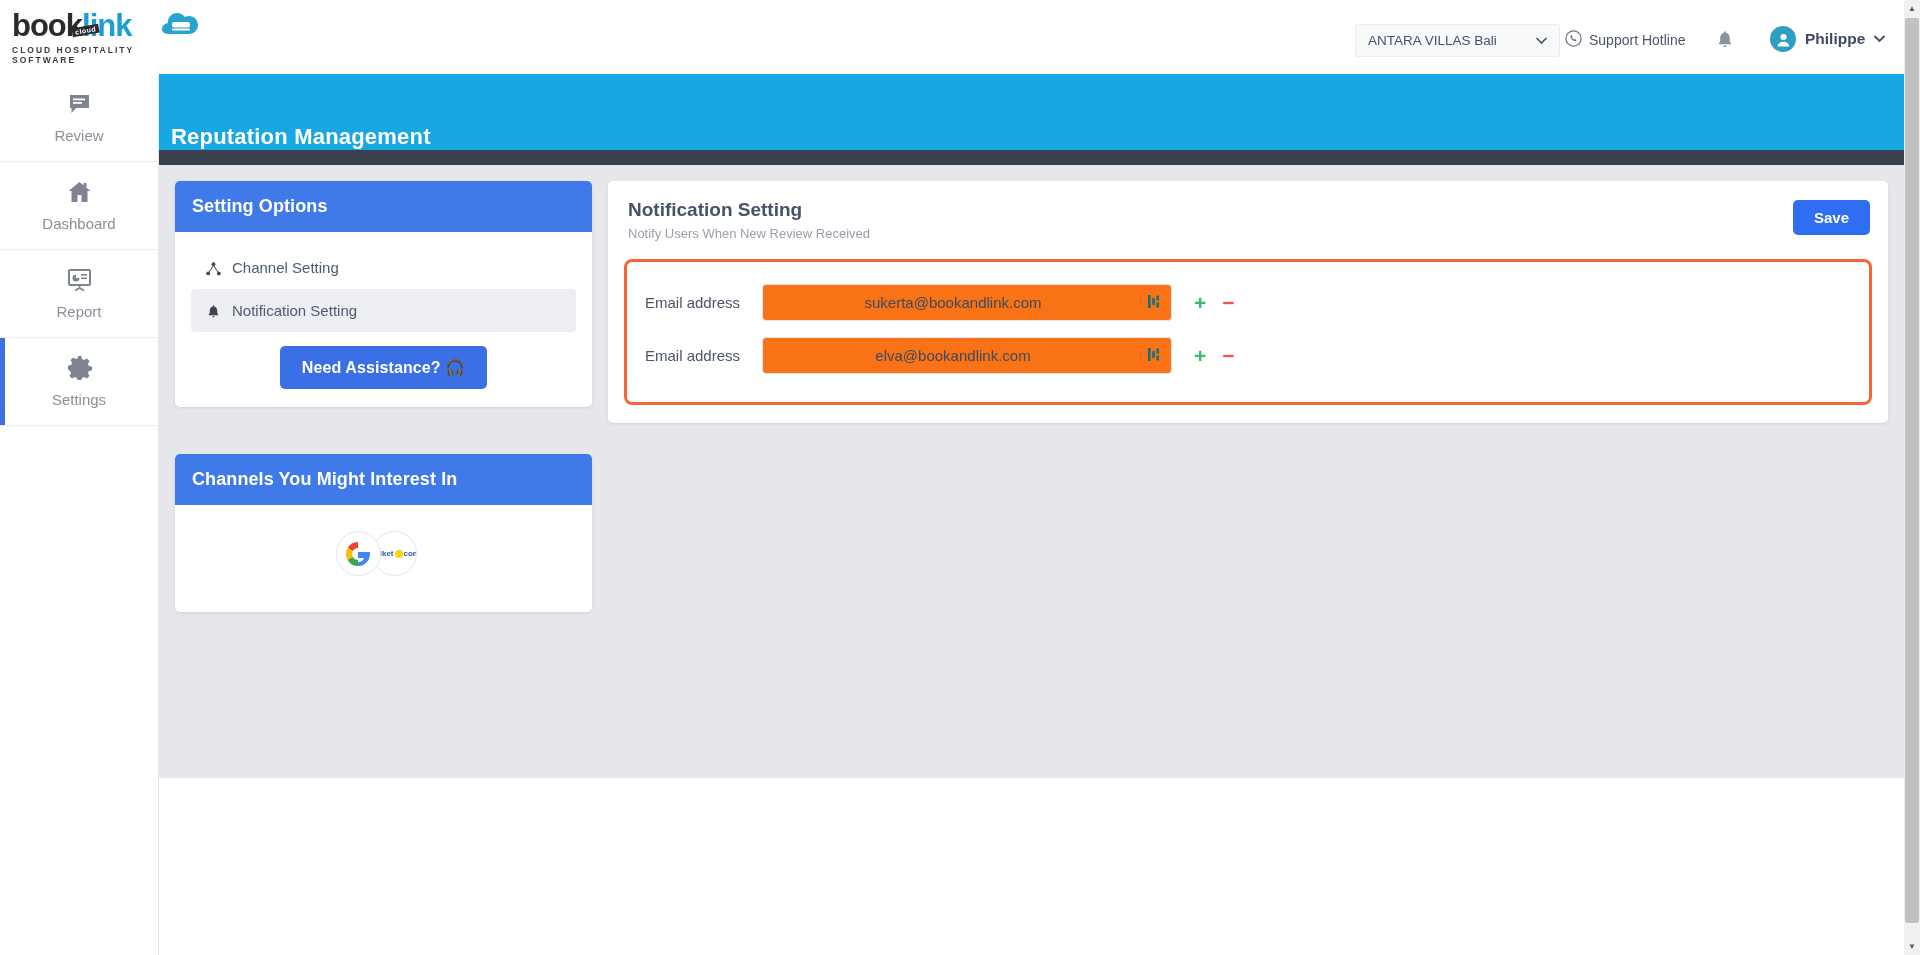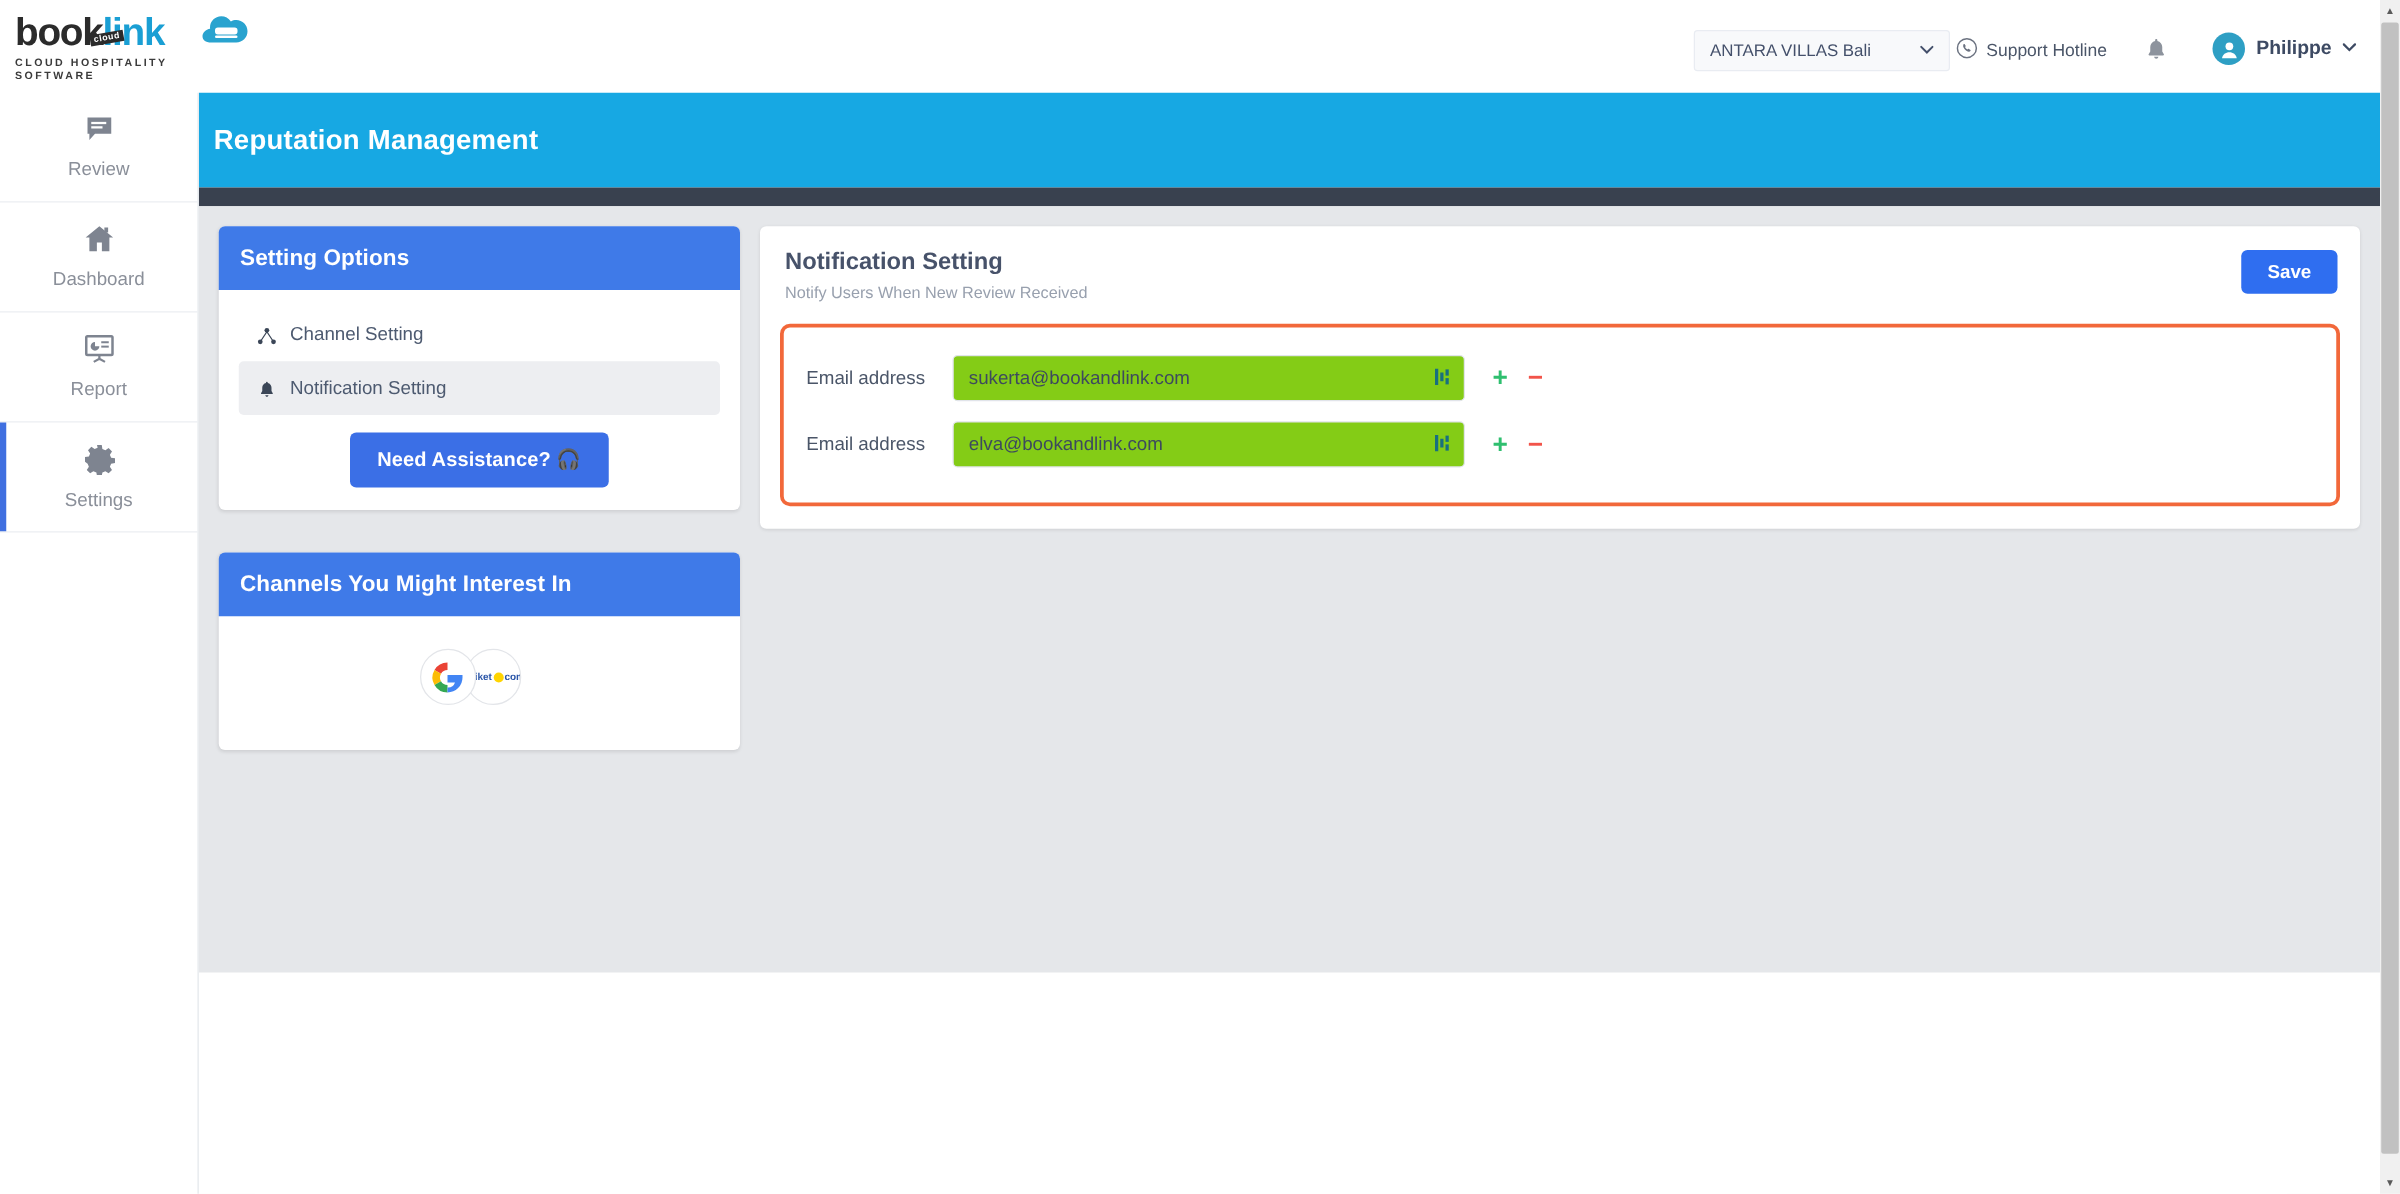--- a/index.html
+++ b/index.html
@@ -65,39 +65,39 @@
   .rail-item.active::before {
     content: ""; position: absolute; left: 0; top: 0; width: 5px; height: 100%;
     background: #3f6fe0;
   }
   .rail-label { font-size: 15px; color: #8a8f99; }
   .rail-ico { color: #7e8490; display: block; }
 
   
   .banner {
     position: absolute; top: 74px; left: 159px; width: 1745px; height: 76px;
-    background: #17a8e3; display: flex; align-items: center; padding-left: 12px;
+    background: #17a8e3; display: flex; align-items: flex-end; padding-left: 12px;
   }
   .banner h1 { font-size: 22px; color: #fff; font-weight: bold; letter-spacing: .2px; }
   .banner-strip {
     position: absolute; top: 150px; left: 159px; width: 1745px; height: 15px;
     background: #39414f;
   }
 
   
   .content {
     position: absolute; top: 165px; left: 159px; width: 1745px; height: 613px;
     background: #e5e7ea;
   }
 
   .card { background: #fff; border-radius: 5px; box-shadow: 0 1px 3px rgba(0,0,0,.10); }
 
   
   .panel-setting { position: absolute; left: 16px; top: 16px; width: 417px; }
-  .panel-channels { position: absolute; left: 16px; top: 277px; width: 417px; }
+  .panel-channels { position: absolute; left: 16px; top: 289px; width: 417px; }
   .panel-head {
     background: #3f7ae8; color: #fff; font-size: 18px; font-weight: bold;
     padding: 15px 17px; border-radius: 5px 5px 0 0; letter-spacing: .1px;
   }
   .panel-body { padding: 14px 16px 18px; }
   .opt {
     display: flex; align-items: flex-end; gap: 10px;
     padding: 13px 14px; border-radius: 4px; font-size: 15px; color: #4d5a70;
   }
   .opt.sel { background: #edeef1; }
@@ -139,21 +139,21 @@
     padding: 14px 0 20px;
   }
   .email-row { display: flex; align-items: center; padding: 8px 0 8px 18px; }
   .email-label { font-size: 15px; color: #4a5568; width: 105px; }
   .email-input-wrap {
     position: relative; width: 410px; height: 37px; margin-left: 12px;
   }
   .email-input {
     width: 100%; height: 100%; border: 1px solid #e1e4ea; border-radius: 4px;
     padding: 0 40px 0 12px; font-size: 15px; color: #3d4a5e;
-    font-family: "Liberation Sans", sans-serif; background: #84cc16; outline: none;
+    font-family: "Liberation Sans", sans-serif; background: #f97316; outline: none; text-align: center;
   }
   .pw-ico { position: absolute; right: 10px; top: 9px; }
   .plus-btn, .minus-btn {
     background: none; border: none; cursor: pointer; font-weight: bold;
     font-family: "Liberation Sans", sans-serif;
   }
   .plus-btn { color: #2fbf6f; font-size: 21px; margin-left: 22px; }
   .minus-btn { color: #f2544a; font-size: 21px; margin-left: 16px; }
 
   

